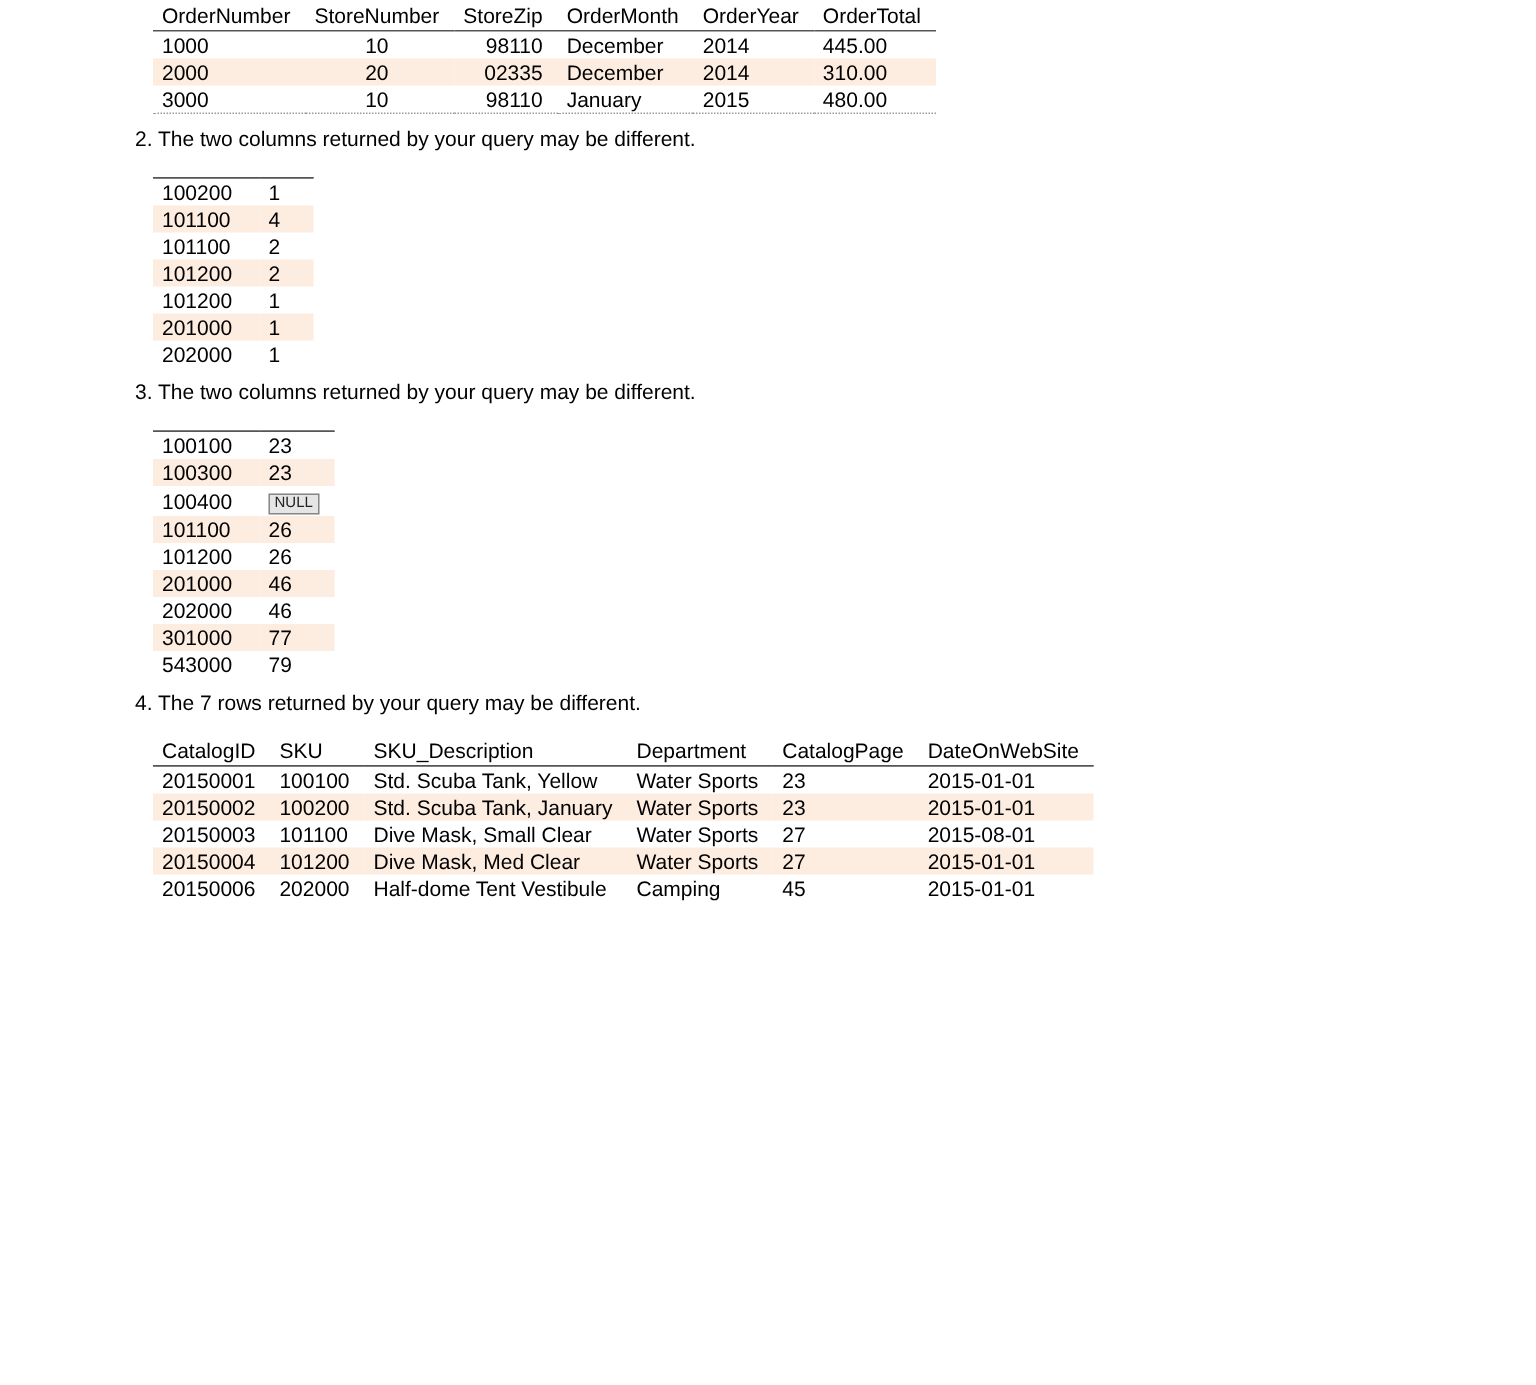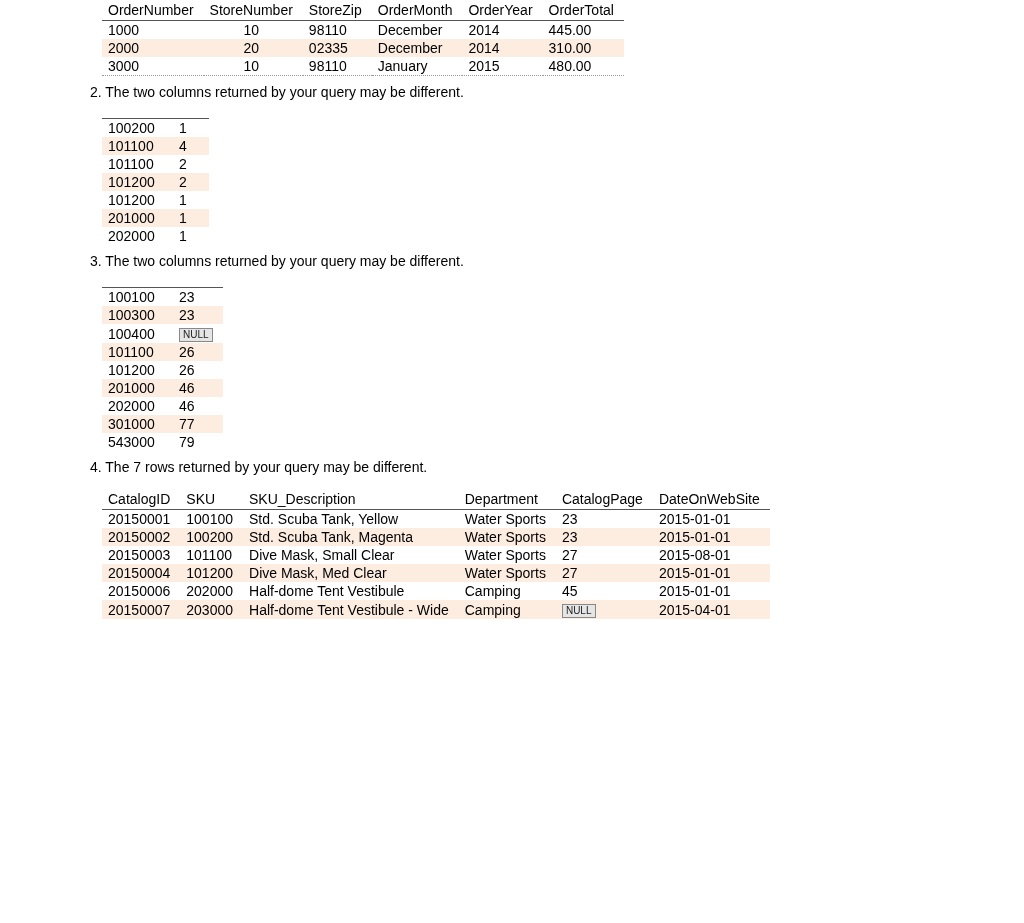--- a/index.html
+++ b/index.html
@@ -42,21 +42,21 @@
     background: #e5e5e5;
     border: 1px solid #888;
     font-size: 10px;
     line-height: 12px;
     padding: 0 3px;
     color: #222;
     font-family: Verdana, sans-serif;
   }
   
   .tbl1 th:nth-child(2), .tbl1 td:nth-child(2) { text-align: center; }
-  .tbl1 th:nth-child(3), .tbl1 td:nth-child(3) { text-align: left; }
+  .tbl1 th:nth-child(3), .tbl1 td:nth-child(3) { text-align: right; }
   .tbl4 th:nth-child(5), .tbl4 td:nth-child(5) { text-align: left; }
   
   .tear td { border-top: 1px dotted #999; font-size:0; padding:0; line-height:0;}
 </style>
 </head>
 <body>
 
 <div class="page">
 
 <table class="tbl1">
@@ -216,21 +216,21 @@
           <td>20150001</td>
           <td>100100</td>
           <td>Std. Scuba Tank, Yellow</td>
           <td>Water Sports</td>
           <td>23</td>
           <td>2015-01-01</td>
         </tr>
         <tr>
           <td>20150002</td>
           <td>100200</td>
-          <td>Std. Scuba Tank, Magenta</td>
+          <td>Std. Scuba Tank, January</td>
           <td>Water Sports</td>
           <td>23</td>
           <td>2015-01-01</td>
         </tr>
         <tr>
           <td>20150003</td>
           <td>101100</td>
           <td>Dive Mask, Small Clear</td>
           <td>Water Sports</td>
           <td>27</td>
@@ -245,24 +245,16 @@
           <td>2015-01-01</td>
         </tr>
         <tr>
           <td>20150006</td>
           <td>202000</td>
           <td>Half-dome Tent Vestibule</td>
           <td>Camping</td>
           <td>45</td>
           <td>2015-01-01</td>
         </tr>
-        <tr>
-          <td>20150007</td>
-          <td>203000</td>
-          <td>Half-dome Tent Vestibule - Wide</td>
-          <td>Camping</td>
-          <td><span class="null-pill">NULL</span></td>
-          <td>2015-04-01</td>
-        </tr>
       </tbody>
 </table>
 
 </div>
 
 </body></html>

